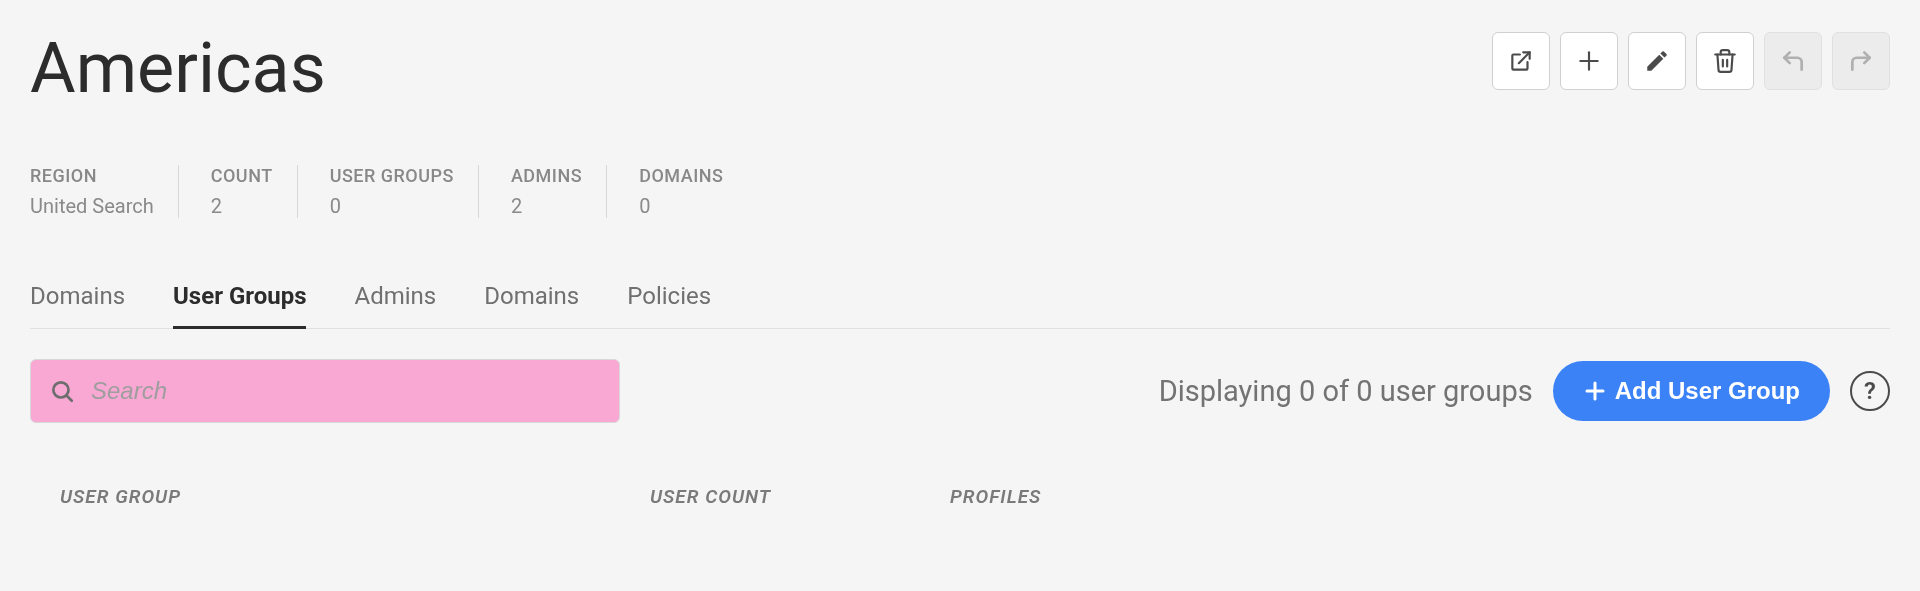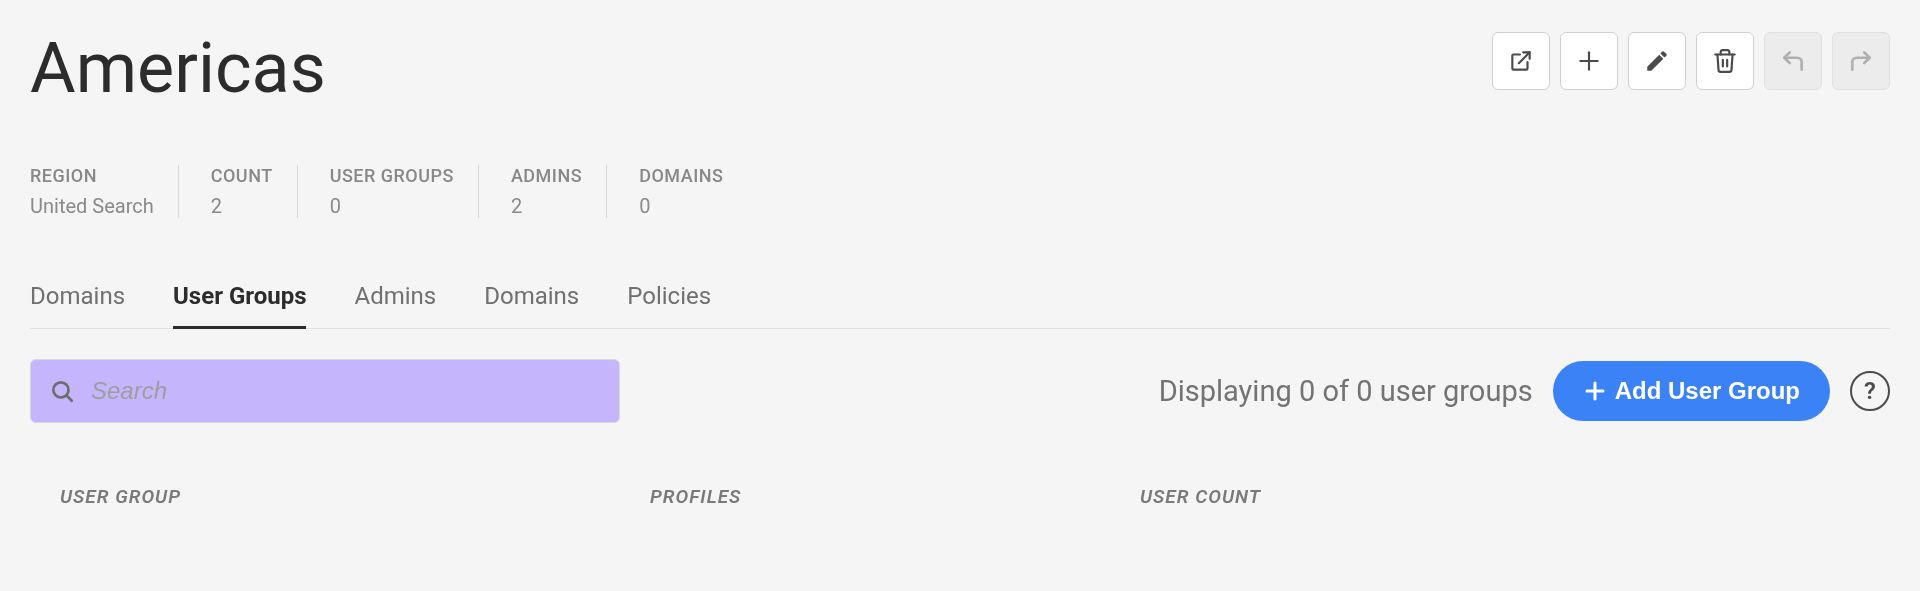--- a/index.html
+++ b/index.html
@@ -102,21 +102,21 @@
 
   .controls-row {
     display: flex;
     align-items: center;
     margin-top: 30px;
     gap: 20px;
   }
   .search-wrap {
     display: flex;
     align-items: center;
-    background: #c4b5fd;
+    background: #f9a8d4;
     border: 1px solid #d8d8d8;
     border-radius: 6px;
     width: 590px;
     height: 64px;
     padding: 0 18px;
   }
   .search-wrap svg { width: 26px; height: 26px; color: #6e6e6e; flex-shrink: 0; }
   .search-input {
     border: none;
     outline: none;
@@ -284,17 +284,17 @@
       <span>Add User Group</span>
     </button>
 
     <div class="help-btn">
       <span>?</span>
     </div>
   </div>
 
   <div class="table-head">
     <div class="th col1">USER GROUP</div>
+    <div class="th col3">USER COUNT</div>
     <div class="th col2">PROFILES</div>
-    <div class="th col3">USER COUNT</div>
   </div>
 
 </div>
 
 </body></html>

